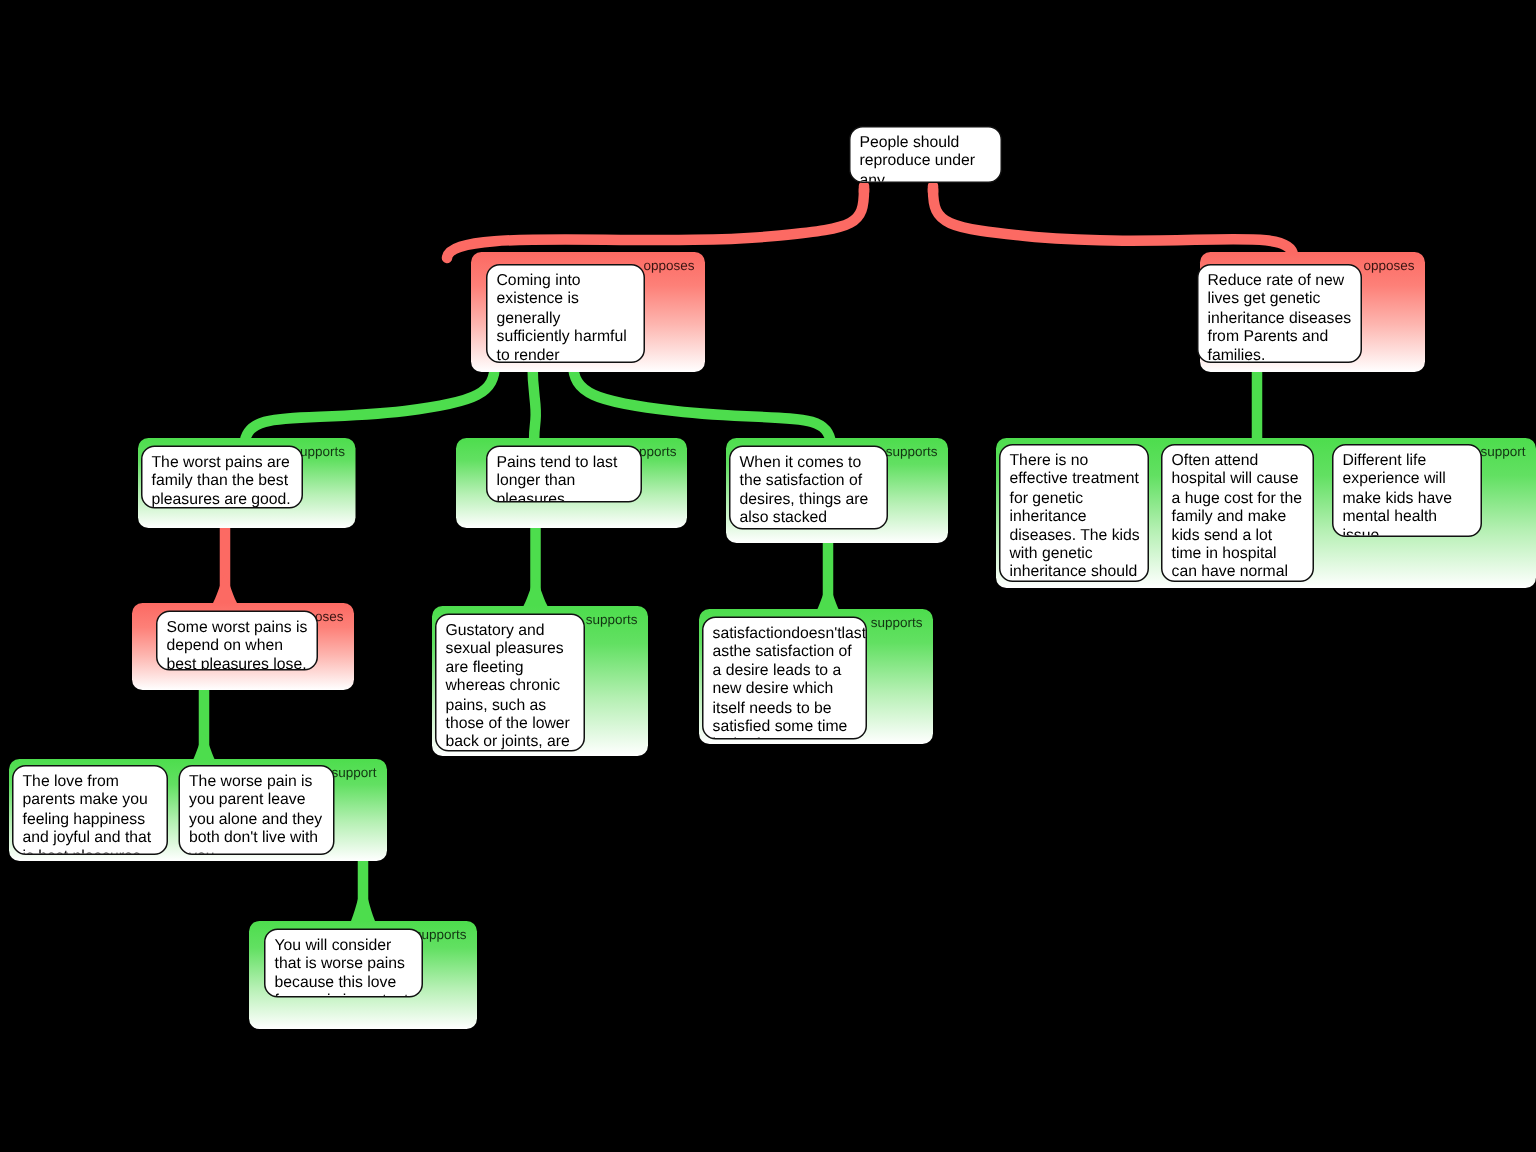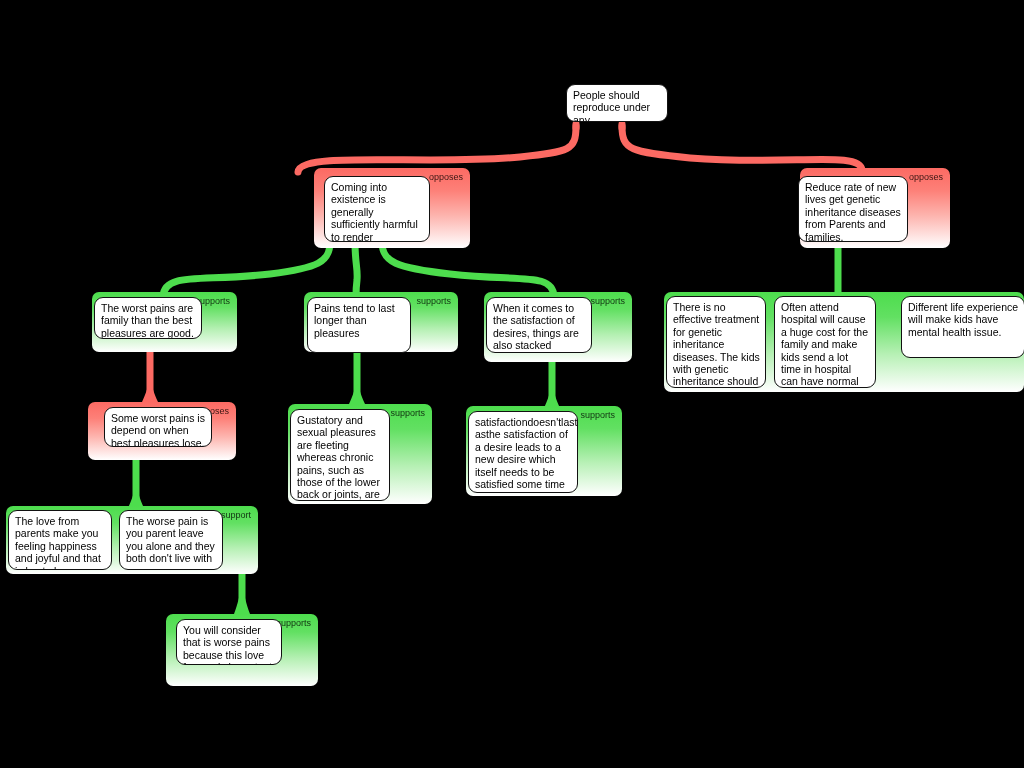--- a/index.html
+++ b/index.html
@@ -91,33 +91,33 @@
     <div class="card" style="left:-2px;top:8px;width:110px;height:66px;">Reduce rate of new lives get genetic inheritance diseases from Parents and families.</div>
   </div>
 
   <div class="group supports" style="left:92px;top:292px;width:145px;height:60px;">
     <div class="grouplabel">supports</div>
     <div class="card" style="left:2px;top:5px;width:108px;height:42px;">The worst pains are family than the best pleasures are good.</div>
   </div>
 
   <div class="group supports" style="left:304px;top:292px;width:154px;height:60px;">
     <div class="grouplabel">supports</div>
-    <div class="card" style="left:3px;top:5px;width:104px;height:56px;">Pains tend to last longer than pleasures</div>
+    <div class="card" style="left:20px;top:5px;width:104px;height:38px;">Pains tend to last longer than pleasures</div>
   </div>
 
   <div class="group supports" style="left:484px;top:292px;width:148px;height:70px;">
     <div class="grouplabel">supports</div>
     <div class="card" style="left:2px;top:5px;width:106px;height:56px;">When it comes to the satisfaction of desires, things are also stacked against us.</div>
   </div>
 
   <div class="group supports" style="left:664px;top:292px;width:360px;height:100px;">
     <div class="grouplabel">support</div>
     <div class="card" style="left:2px;top:4px;width:100px;height:92px;">There is no effective treatment for genetic inheritance diseases. The kids with genetic inheritance should often go to hospital.</div>
     <div class="card" style="left:110px;top:4px;width:102px;height:92px;">Often attend hospital will cause a huge cost for the family and make kids send a lot time in hospital can have normal childhood life.</div>
-    <div class="card" style="left:237px;top:4px;width:124px;height:62px;">Different life experience will make kids have mental health issue.</div>
+    <div class="card" style="left:224px;top:4px;width:100px;height:62px;">Different life experience will make kids have mental health issue.</div>
   </div>
 
   <div class="group opposes" style="left:72px;top:402px;width:148px;height:58px;">
     <div class="grouplabel">opposes</div>
     <div class="card" style="left:16px;top:5px;width:108px;height:40px;">Some worst pains is depend on when best pleasures lose.</div>
   </div>
 
   <div class="group supports" style="left:288px;top:404px;width:144px;height:100px;">
     <div class="grouplabel">supports</div>
     <div class="card" style="left:2px;top:5px;width:100px;height:92px;">Gustatory and sexual pleasures are fleeting whereas chronic pains, such as those of the lower back or joints, are enduring.</div>

